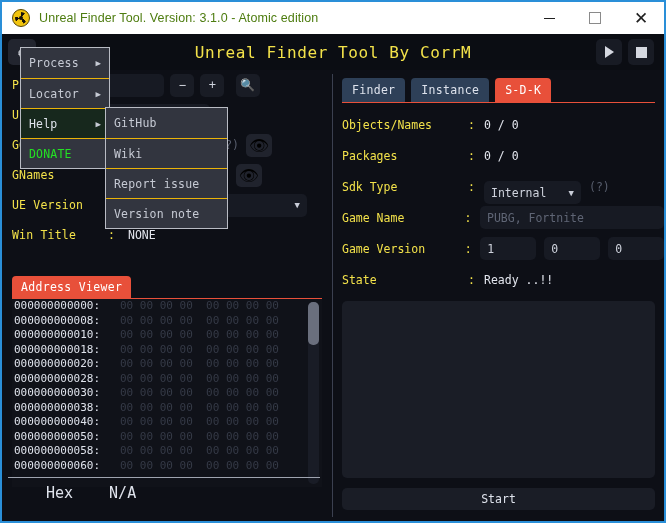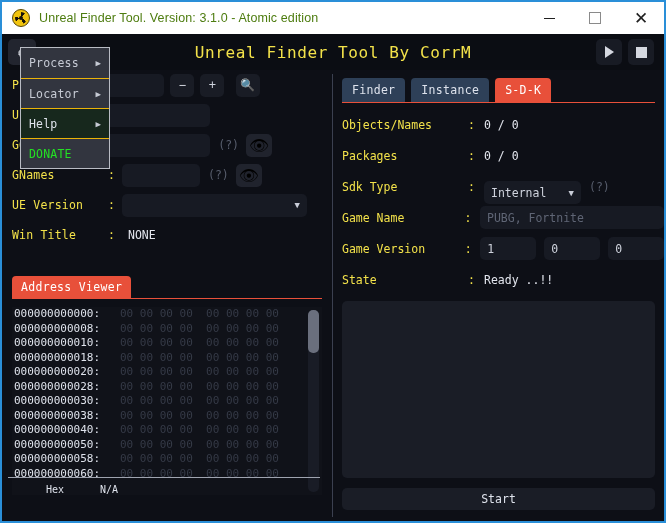--- a/index.html
+++ b/index.html
@@ -144,41 +144,40 @@
   .av-wrap { position: absolute; top: 206px; left: 10px; width: 310px; }
   .av-tab {
     display: inline-block;
     background: #e8503a; color: #ffffff;
     font-size: 11.5px; padding: 4px 9px 4px 9px;
     border-radius: 4px 4px 0 0; letter-spacing: .3px;
   }
   .av-rule { height: 1px; background: #e8503a; width: 310px; }
   .hexbox {
     position: relative;
-    margin-top: 8px;
     width: 310px; height: 188px;
     background: #101219;
     overflow: hidden;
   }
   .hexline {
     font-size: 11px; line-height: 14.5px; white-space: pre;
     padding-left: 2px;
   }
   .hexaddr { color: #dfe3ec; }
   .hexbytes { color: #353a47; }
   .hexscroll {
     position: absolute; right: 3px; top: 3px;
     width: 11px; height: 182px; background: #191c26; border-radius: 5px;
   }
   .hexthumb {
     width: 11px; height: 43px; background: #6a6f7d; border-radius: 5px;
   }
   .av-foot-rule { position: absolute; top: 407px; left: 6px; width: 312px; height: 1px; background: #9fa4b0; }
   .av-foot { position: absolute; top: 414px; left: 8px; display: flex; }
-  .av-foot span { color: #dfe3ec; font-size: 10px; padding-left: 36px; }
+  .av-foot span { color: #dfe3ec; font-size: 15px; padding-left: 36px; }
   .av-foot .na { }
 
   
   .tabs { display: flex; padding-left: 9px; padding-top: 8px; gap: 6px; }
   .tab {
     font-size: 11.5px; padding: 5px 10px 5px 10px;
     border-radius: 4px 4px 0 0; letter-spacing: .3px;
   }
   .tab.idle { background: #2e4058; color: #dde2ec; }
   .tab.active { background: #e8503a; color: #ffffff; }
@@ -388,14 +387,20 @@
     </div>
     <div class="mitem hl">
       <span>Help</span>
       <span class="arrow">▶</span>
     </div>
     <div class="mitem donate">
       <span>DONATE</span>
     </div>
   </div>
 
+  <div class="menu menu2">
+    <div class="mitem">GitHub</div>
+    <div class="mitem">Wiki</div>
+    <div class="mitem">Report issue</div>
+    <div class="mitem">Version note</div>
+  </div>
 
 </div>
 
 </body></html>

